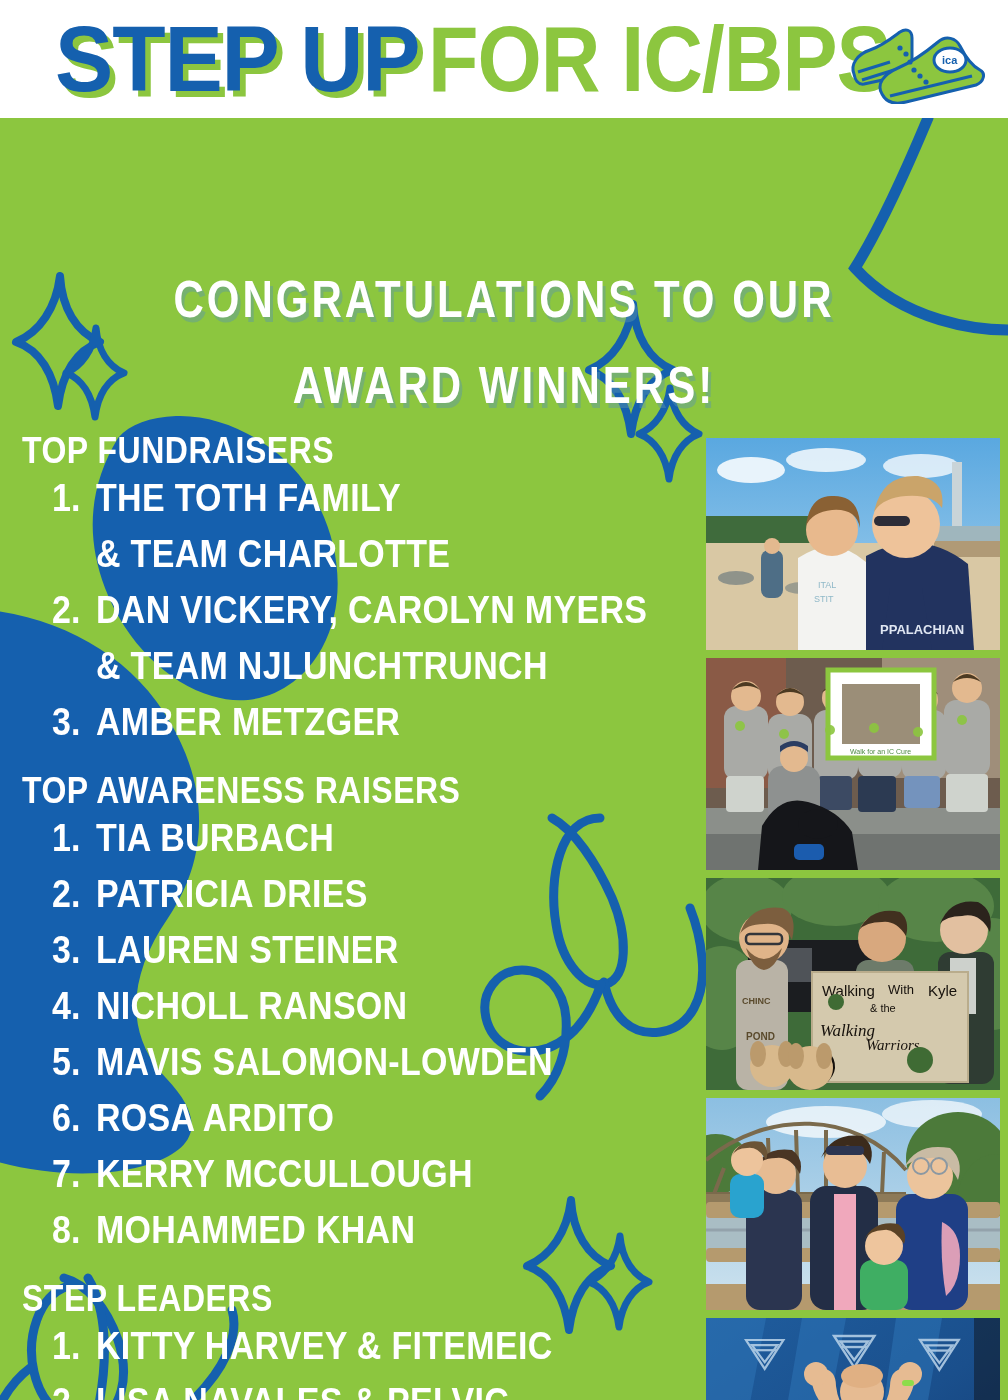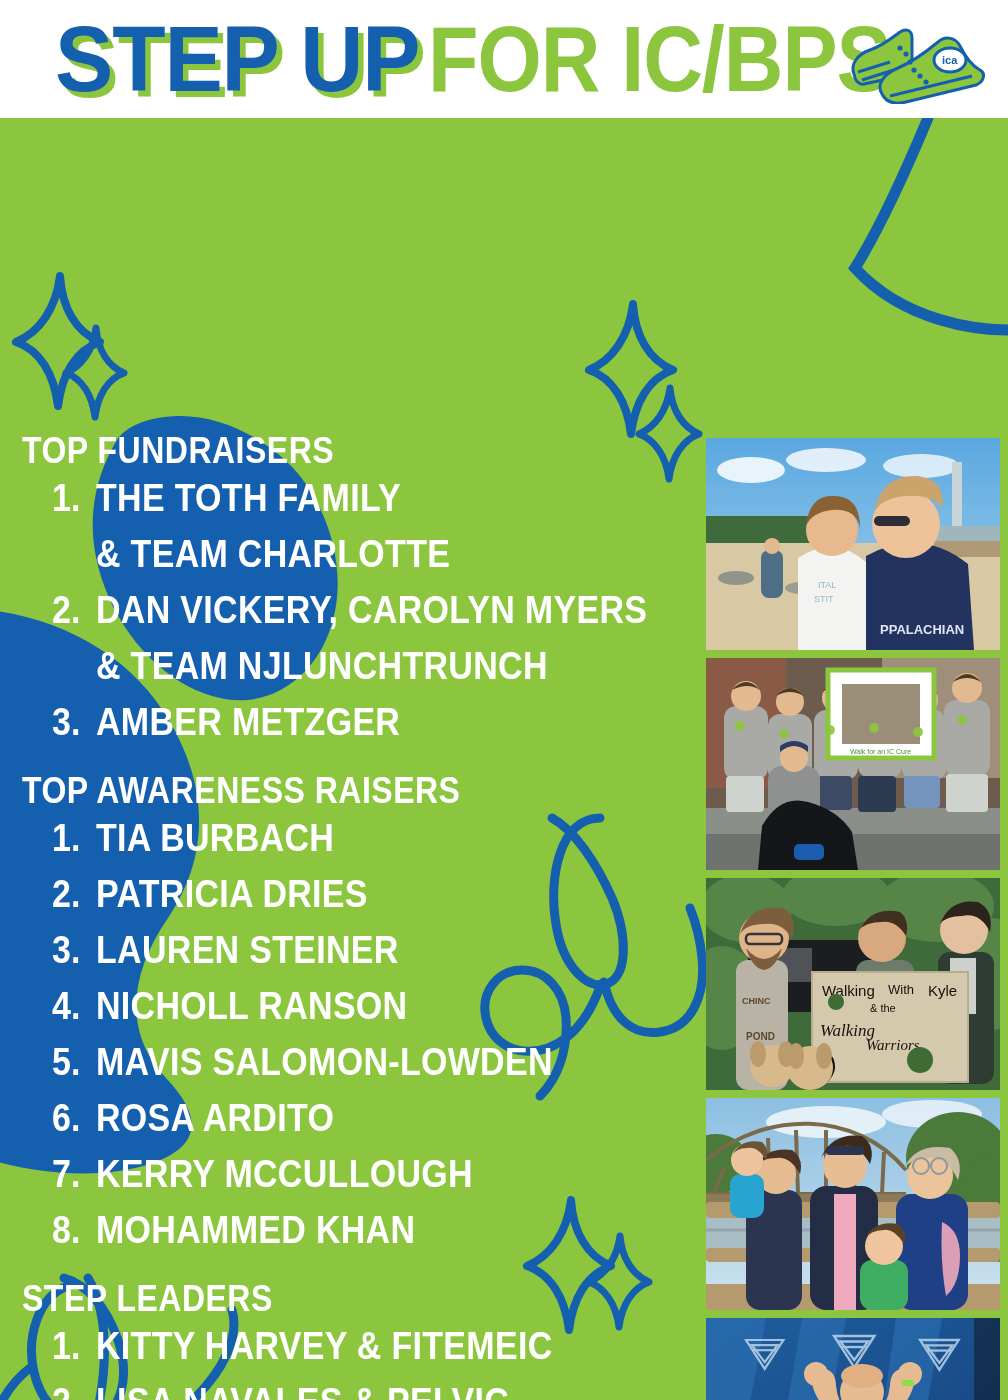--- a/index.html
+++ b/index.html
@@ -208,20 +208,24 @@
       </g>
 
       <g fill="none" stroke="#1560AE" stroke-width="9" stroke-linecap="round">
         <path d="M 68 1168 C 38 1178 26 1220 34 1254 C 42 1290 70 1310 96 1302 C 122 1294 130 1258 118 1222 C 106 1188 86 1166 64 1160"></path>
         <path d="M 96 1300 C 110 1240 106 1190 88 1160"></path>
         <path d="M 100 1302 C 140 1316 180 1300 206 1268 C 230 1240 238 1212 232 1192"></path>
         <path d="M 30 1250 C 6 1268 -10 1300 -14 1334"></path>
       </g>
     </svg>
 
+    <div class="congrats">
+      <span class="congrats-line">CONGRATULATIONS TO OUR</span>
+      <span class="congrats-line">AWARD WINNERS!</span>
+    </div>
 
     <div class="awards" id="awards-root">
         <div class="award-group">
           <div class="group-heading">TOP FUNDRAISERS</div>
           <div class="award-row">
             <span class="award-num">1.</span>
             <span class="award-name">THE TOTH FAMILY</span>
           </div>
           <div class="award-cont">&amp; TEAM CHARLOTTE</div>
           <div class="award-row">

